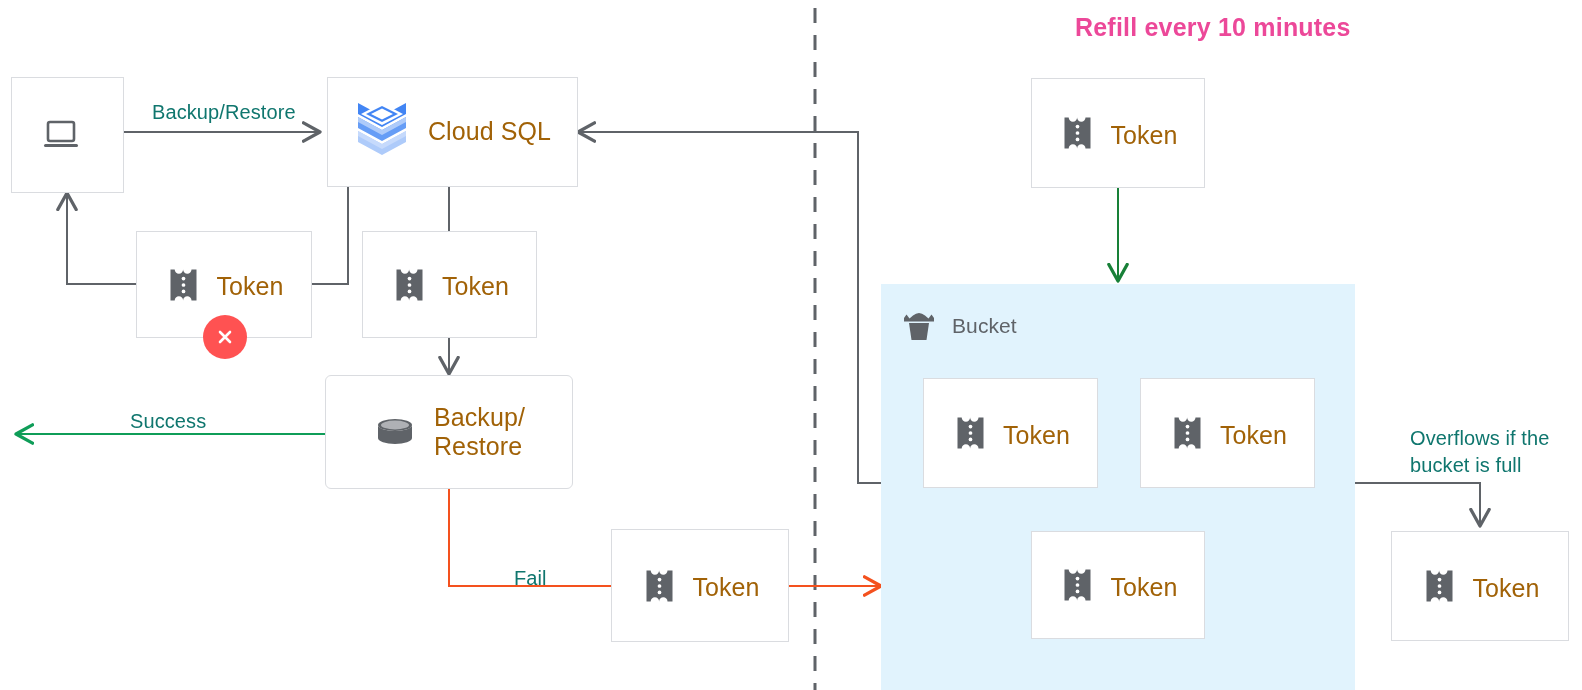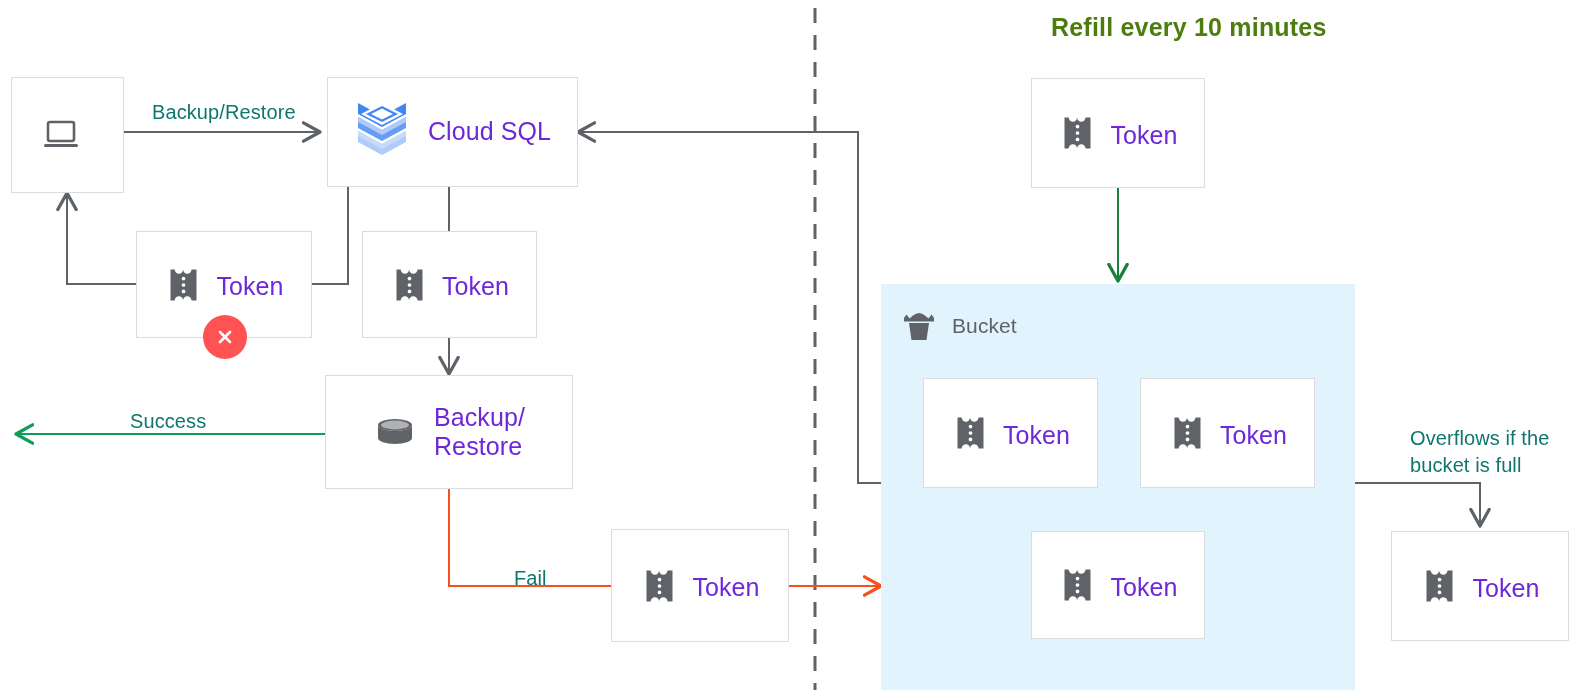--- a/index.html
+++ b/index.html
@@ -35,21 +35,21 @@
     align-items: center;
     justify-content: center;
   }
   .node-inner {
     display: flex;
     align-items: center;
     gap: 14px;
   }
   .node-label {
     font-size: 25px;
-    color: #6d28d9;
+    color: #a16207;
     line-height: 1.18;
     white-space: pre-line;
     letter-spacing: 0.1px;
   }
   .token-node .node-inner { gap: 13px; align-items: flex-end; }
   .token-node .node-label { font-size: 25px; }
 
   
   #bucket-group {
     position: absolute;
@@ -77,22 +77,23 @@
     letter-spacing: 0.1px;
     white-space: pre-line;
     line-height: 1.33;
   }
 
   
   #refill-title {
     position: absolute;
     font-size: 25px;
     font-weight: bold;
-    color: #4d7c0f;
+    color: #ec4899;
     letter-spacing: 0.2px;
+    margin-left: 24px;
   }
 
   
   #error-badge {
     position: absolute;
     width: 44px;
     height: 44px;
     border-radius: 50%;
     background: #ff5252;
     display: flex;
@@ -224,21 +225,21 @@
           <path d="M4,4 h31 v5 a4.2,4.2 0 0 0 0,8.4 a4.2,4.2 0 0 0 0,8.4 v4.2 h-31 v-4.2 a4.2,4.2 0 0 0 0,-8.4 a4.2,4.2 0 0 0 0,-8.4 z" fill="#5f6368" transform="rotate(90 19.5 17)"></path>
           <circle cx="19.5" cy="10.6" r="1.85" fill="#ffffff"></circle>
           <circle cx="19.5" cy="17" r="1.85" fill="#ffffff"></circle>
           <circle cx="19.5" cy="23.4" r="1.85" fill="#ffffff"></circle>
         </svg>
       </span>
       <span class="node-label">Token</span>
     </div>
   </div>
 
-  <div class="node" style="left:325px; top:375px; width:248px; height:114px;">
+  <div class="node" style="left:325px; top:375px; width:248px; height:114px;border-radius:6px;">
     <div class="node-inner" style="gap:17px;">
       <span>
         <svg class="icon" width="44" height="36" viewBox="0 0 44 36" aria-hidden="true">
           <ellipse cx="22" cy="11" rx="17" ry="6" fill="#5f6368"></ellipse>
           <path d="M5,11 L5,24 a17,6 0 0 0 34,0 L39,11 a17,6 0 0 1 -34,0 z" fill="#5f6368"></path>
           <ellipse cx="22" cy="11" rx="14" ry="4.4" fill="#f1f3f4" opacity="0.55"></ellipse>
         </svg>
       </span>
       <span class="node-label">Backup/
 Restore</span>

